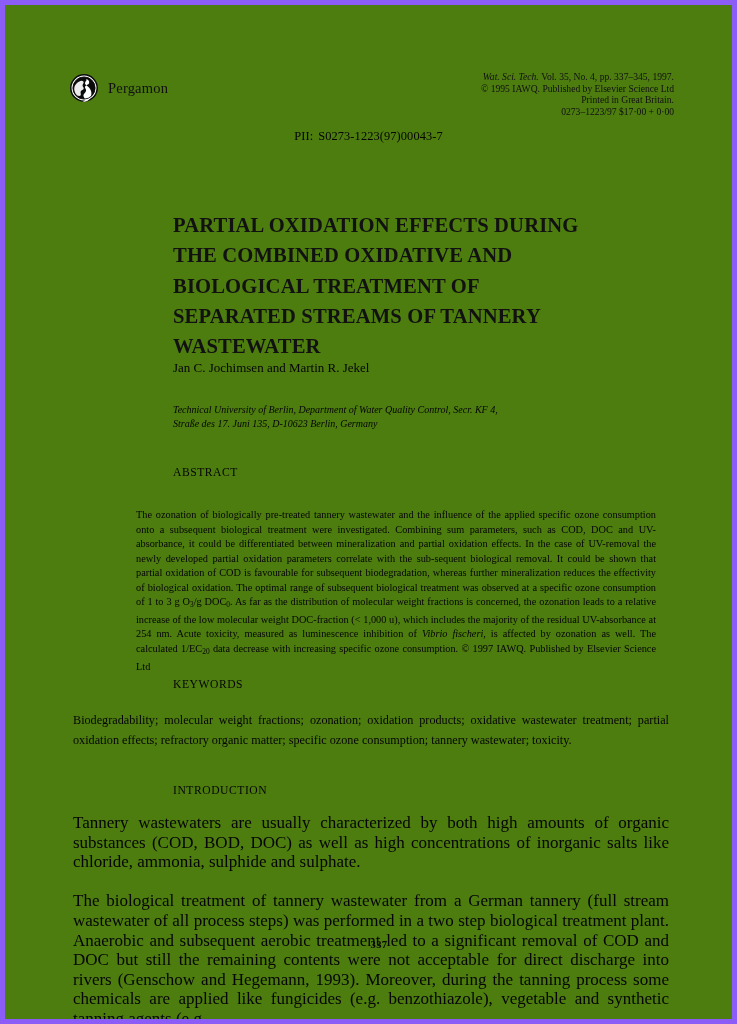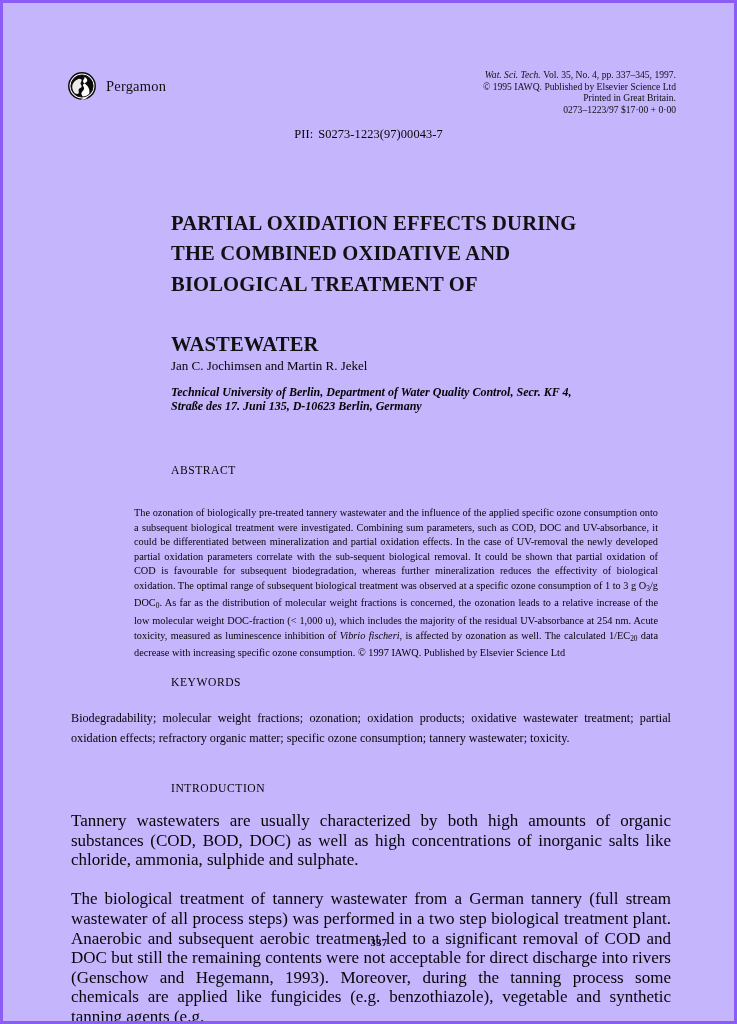--- a/index.html
+++ b/index.html
@@ -5,23 +5,23 @@
 <style>
   html, body {
     margin: 0;
     padding: 0;
     background: #ffffff;
   }
   .page {
     position: relative;
     width: 737px;
     height: 1024px;
-    background: #c4b5fd;
+    background: #4d7c0f;
     box-sizing: border-box;
-    border: 3px solid #8b5cf6;
+    border: 5px solid #8b5cf6;
     overflow: hidden;
     font-family: "Liberation Serif", "DejaVu Serif", serif;
     color: #050505;
   }
 
   
   .masthead {
     position: absolute;
     left: 0; right: 0;
     top: 66px;
@@ -85,25 +85,25 @@
     left: 168px;
     right: 58px;
     top: 354px;
     font-size: 13px;
     line-height: 18px;
   }
   .affiliation {
     position: absolute;
     left: 168px;
     right: 58px;
-    top: 382px;
-    font-size: 12px;
+    top: 398px;
+    font-size: 10px;
     line-height: 14.2px;
     font-style: italic;
-    font-weight: bold;
+    font-weight: normal;
   }
 
   
   .sec-heading {
     font-size: 11.6px;
     letter-spacing: .55px;
     font-weight: normal;
   }
   .abstract-head {
     position: absolute;
@@ -196,21 +196,21 @@
   </div>
 
   <div class="pii">
     <span style="margin-left:0">PII:</span><span style="margin-left:5px">S0273-1223(97)00043-7</span>
   </div>
 
   <h1 class="title">
     <span>PARTIAL OXIDATION EFFECTS DURING</span><br>
     <span>THE COMBINED OXIDATIVE AND</span><br>
     <span>BIOLOGICAL TREATMENT OF</span><br>
-    <br>
+    <span>SEPARATED STREAMS OF TANNERY</span><br>
     <span>WASTEWATER</span>
   </h1>
 
   <div class="authors">Jan C. Jochimsen and Martin R. Jekel</div>
   <div class="affiliation">
     <span>Technical University of Berlin, Department of Water Quality Control, Secr. KF 4,</span><br>
     <span>Straße des 17. Juni 135, D-10623 Berlin, Germany</span>
   </div>
 
   <div class="sec-heading abstract-head">ABSTRACT</div>

